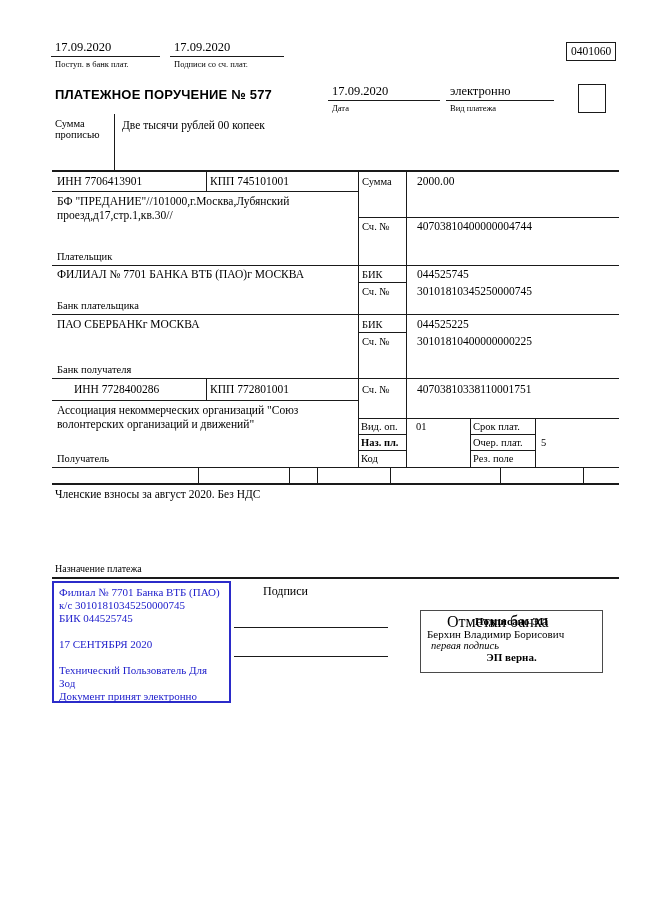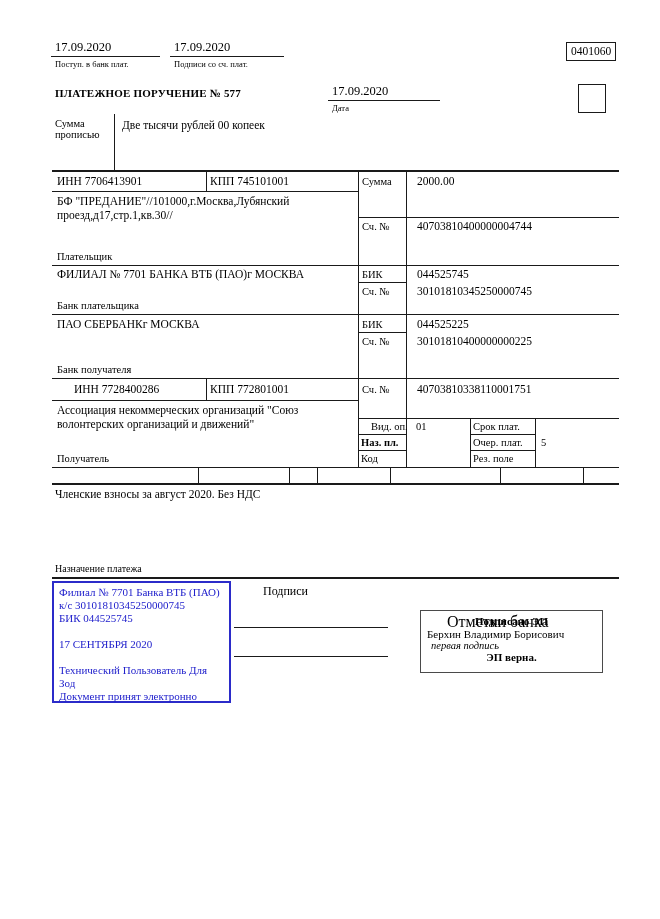--- a/index.html
+++ b/index.html
@@ -7,22 +7,22 @@
         font-family:"Liberation Serif",serif;color:#000;overflow:hidden;}
   .hl{position:absolute;background:#1a1a1a;height:1px;}
   .vl{position:absolute;background:#1a1a1a;width:1px;}
   .t{position:absolute;font-size:11.5px;white-space:nowrap;}
   .tw{position:absolute;font-size:11.5px;line-height:14px;}
   .lab{position:absolute;font-size:10.5px;white-space:nowrap;}
   .ufield{position:absolute;}
   .uval{font-size:12.5px;padding:0 0 1px 4px;border-bottom:1px solid #1a1a1a;white-space:nowrap;}
   .ulabel{font-size:8.5px;padding:2px 0 0 4px;white-space:nowrap;}
   .box{position:absolute;border:1.5px solid #1a1a1a;box-sizing:border-box;}
-  #title{position:absolute;font-family:Liberation Serif, serif;
-         font-weight:bold;font-size:11px;letter-spacing:.2px;white-space:nowrap;}
+  #title{position:absolute;font-family:Liberation Sans, sans-serif;
+         font-weight:bold;font-size:13px;letter-spacing:.2px;white-space:nowrap;}
   #formcode{line-height:16px;text-align:center;font-size:11.5px;}
   #bluestamp{position:absolute;left:52px;top:581px;width:179px;height:122px;
              border:2px solid #2b2bc9;box-sizing:border-box;color:#2121cc;
              font-size:11px;line-height:13px;padding:3px 5px;}
   #bluestamp .gap{height:13px;}
   #esignbox{position:absolute;left:420px;top:610px;width:183px;height:63px;
             border:1.5px solid #4a4a4a;box-sizing:border-box;font-size:11px;}
   #esign-title{font-weight:bold;text-align:center;margin-top:4px;}
   #esign-name{margin:1px 0 0 6px;}
   #esign-kind{font-style:italic;margin:0 0 0 10px;font-size:10.5px;}
@@ -42,20 +42,24 @@
     <div class="ulabel">Подписи со сч. плат.</div>
   </div>
 
   <div class="box" id="formcode" style="left:566px;top:42px;width:50px;height:19px;">0401060</div>
 
   <div id="title" style="left:55px;top:87px;">ПЛАТЕЖНОЕ ПОРУЧЕНИЕ № 577</div>
 
   <div class="ufield" style="left:328px;top:84px;width:112px;">
     <div class="uval">17.09.2020</div>
     <div class="ulabel">Дата</div>
+  </div>
+  <div class="ufield" style="left:446px;top:84px;width:108px;">
+    <div class="uval">электронно</div>
+    <div class="ulabel">Вид платежа</div>
   </div>
   <div class="box" style="left:578px;top:84px;width:28px;height:29px;"></div>
 
   <div class="lab" style="left:55px;top:118px;width:58px;white-space:normal;line-height:11px;">Сумма прописью</div>
   <div class="vl" style="left:114px;top:114px;height:56px;"></div>
   <div class="t" style="left:122px;top:119px;">Две тысячи рублей 00 копеек</div>
 
   <div class="hl" style="left:52px;top:170px;width:567px;height:2px;"></div>
   <div class="hl" style="left:52px;top:191px;width:306px;"></div>
   <div class="hl" style="left:358px;top:217px;width:261px;"></div>
@@ -115,21 +119,21 @@
   <div class="t" style="left:417px;top:285px;">30101810345250000745</div>
 
   <div class="lab" style="left:362px;top:319px;">БИК</div>
   <div class="t" style="left:417px;top:318px;">044525225</div>
   <div class="lab" style="left:362px;top:336px;">Сч. №</div>
   <div class="t" style="left:417px;top:335px;">30101810400000000225</div>
 
   <div class="lab" style="left:362px;top:384px;">Сч. №</div>
   <div class="t" style="left:417px;top:383px;">40703810338110001751</div>
 
-  <div class="lab" style="left:361px;top:421px;margin-left:10px;">Вид. оп.</div>
+  <div class="lab" style="left:361px;top:421px;">Вид. оп.</div>
   <div class="lab" style="left:416px;top:421px;">01</div>
   <div class="lab" style="left:473px;top:421px;">Срок плат.</div>
   <div class="lab" style="left:541px;top:421px;"></div>
   <div class="lab" style="left:361px;top:437px;font-weight:bold;">Наз. пл.</div>
   <div class="lab" style="left:473px;top:437px;">Очер. плат.</div>
   <div class="lab" style="left:541px;top:437px;">5</div>
   <div class="lab" style="left:361px;top:453px;">Код</div>
   <div class="lab" style="left:473px;top:453px;">Рез. поле</div>
 
   <div class="t" style="left:55px;top:488px;">Членские взносы за август 2020. Без НДС</div>

